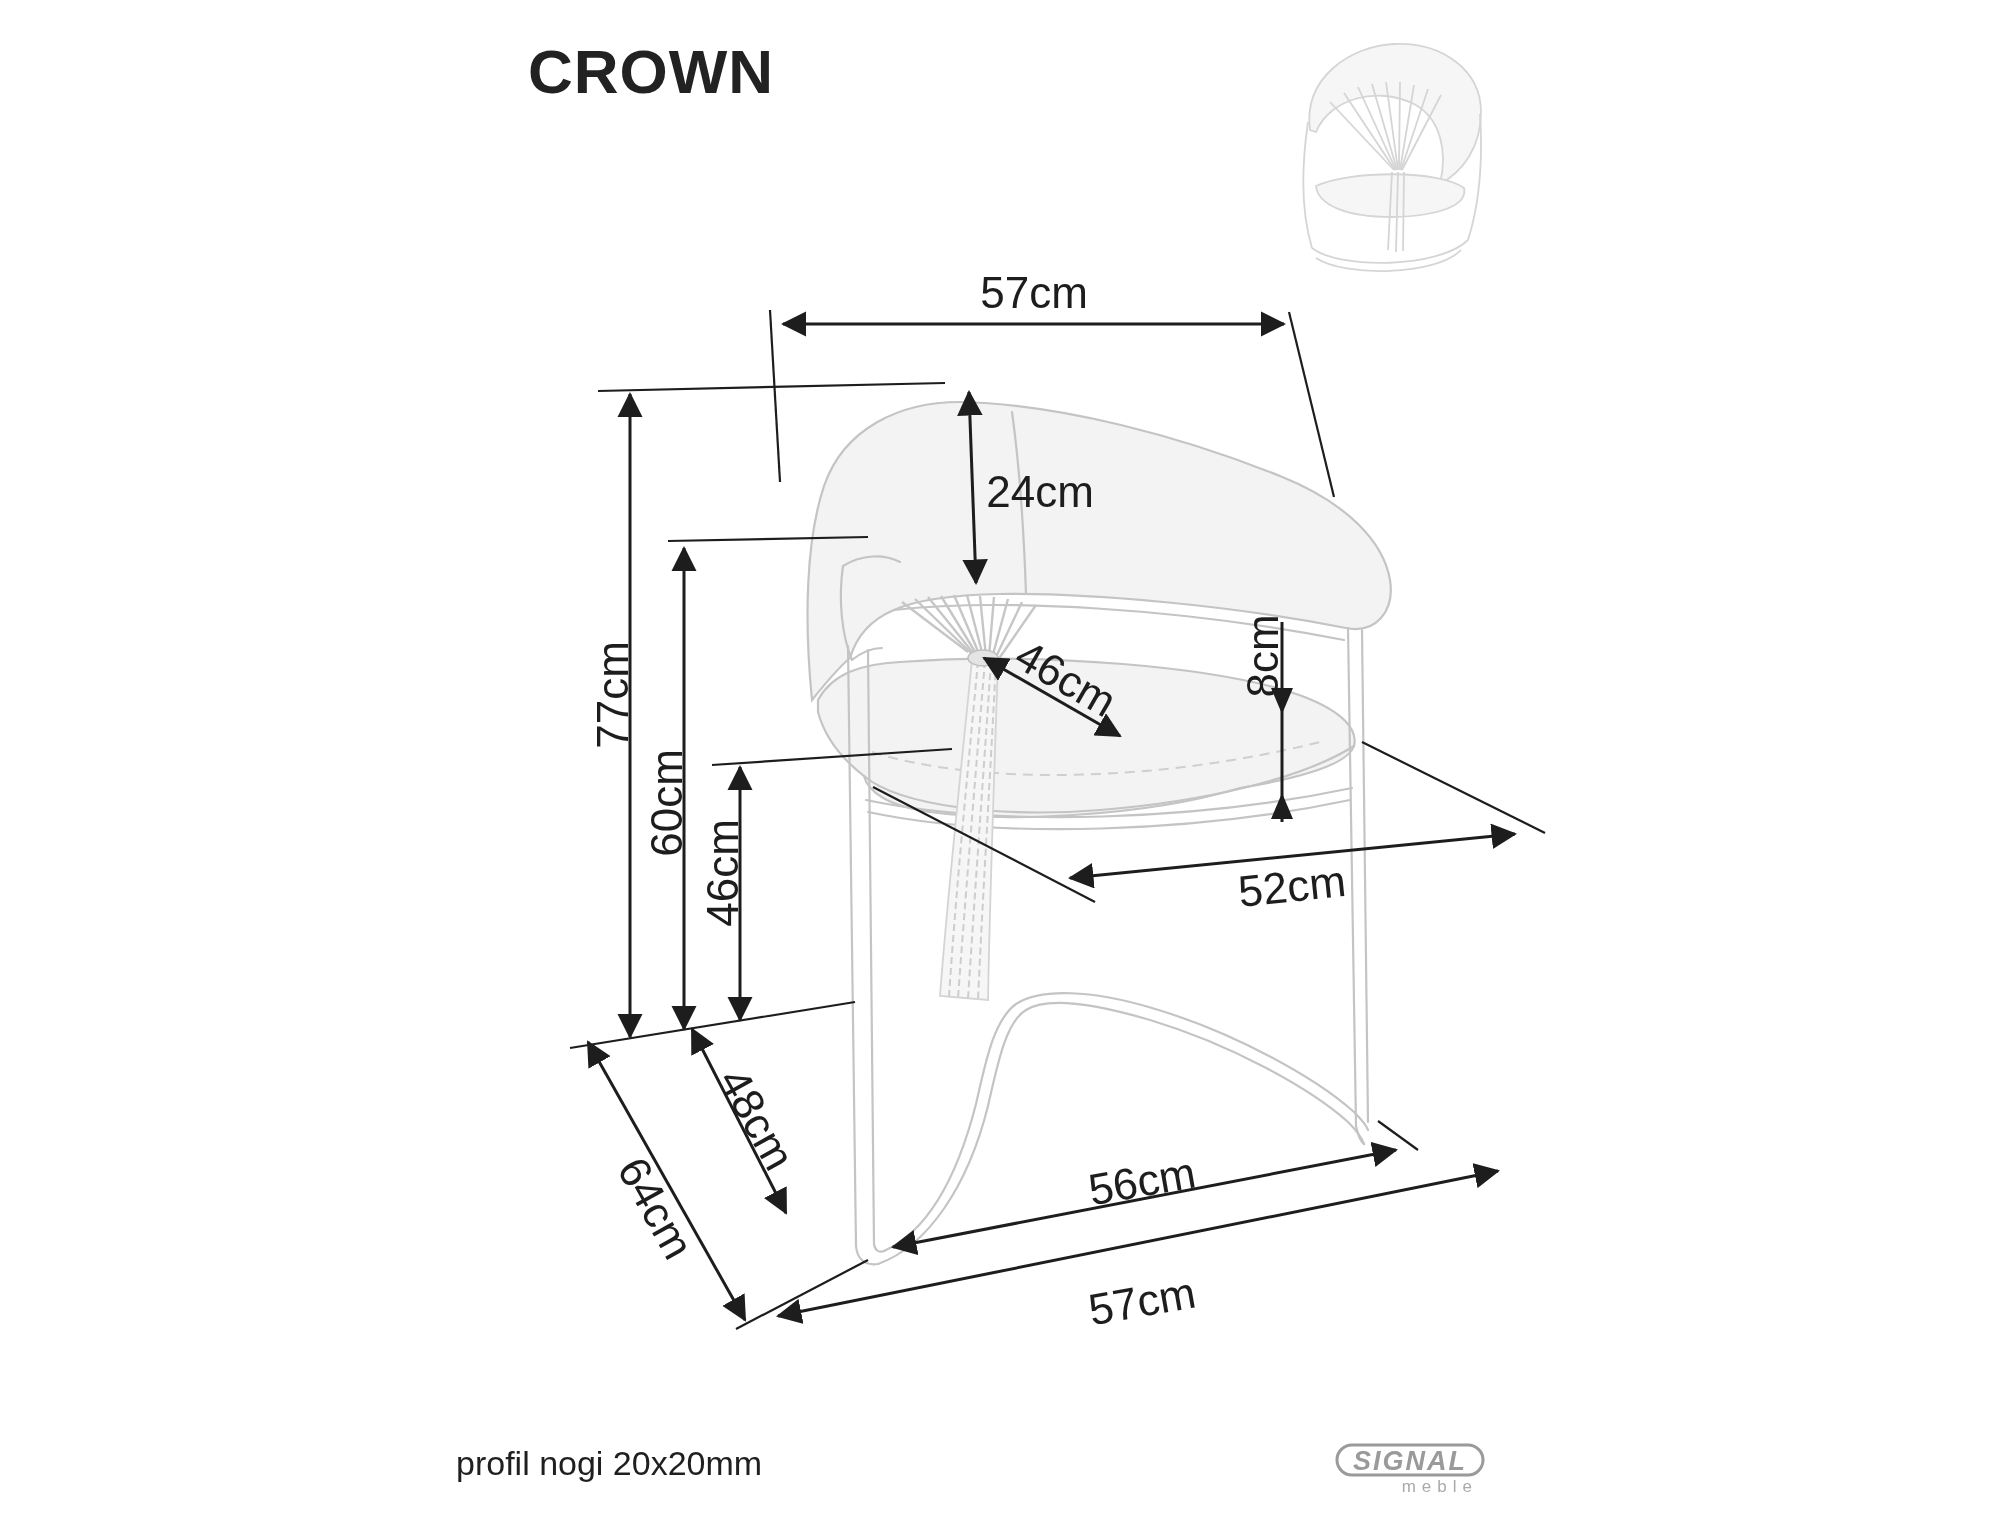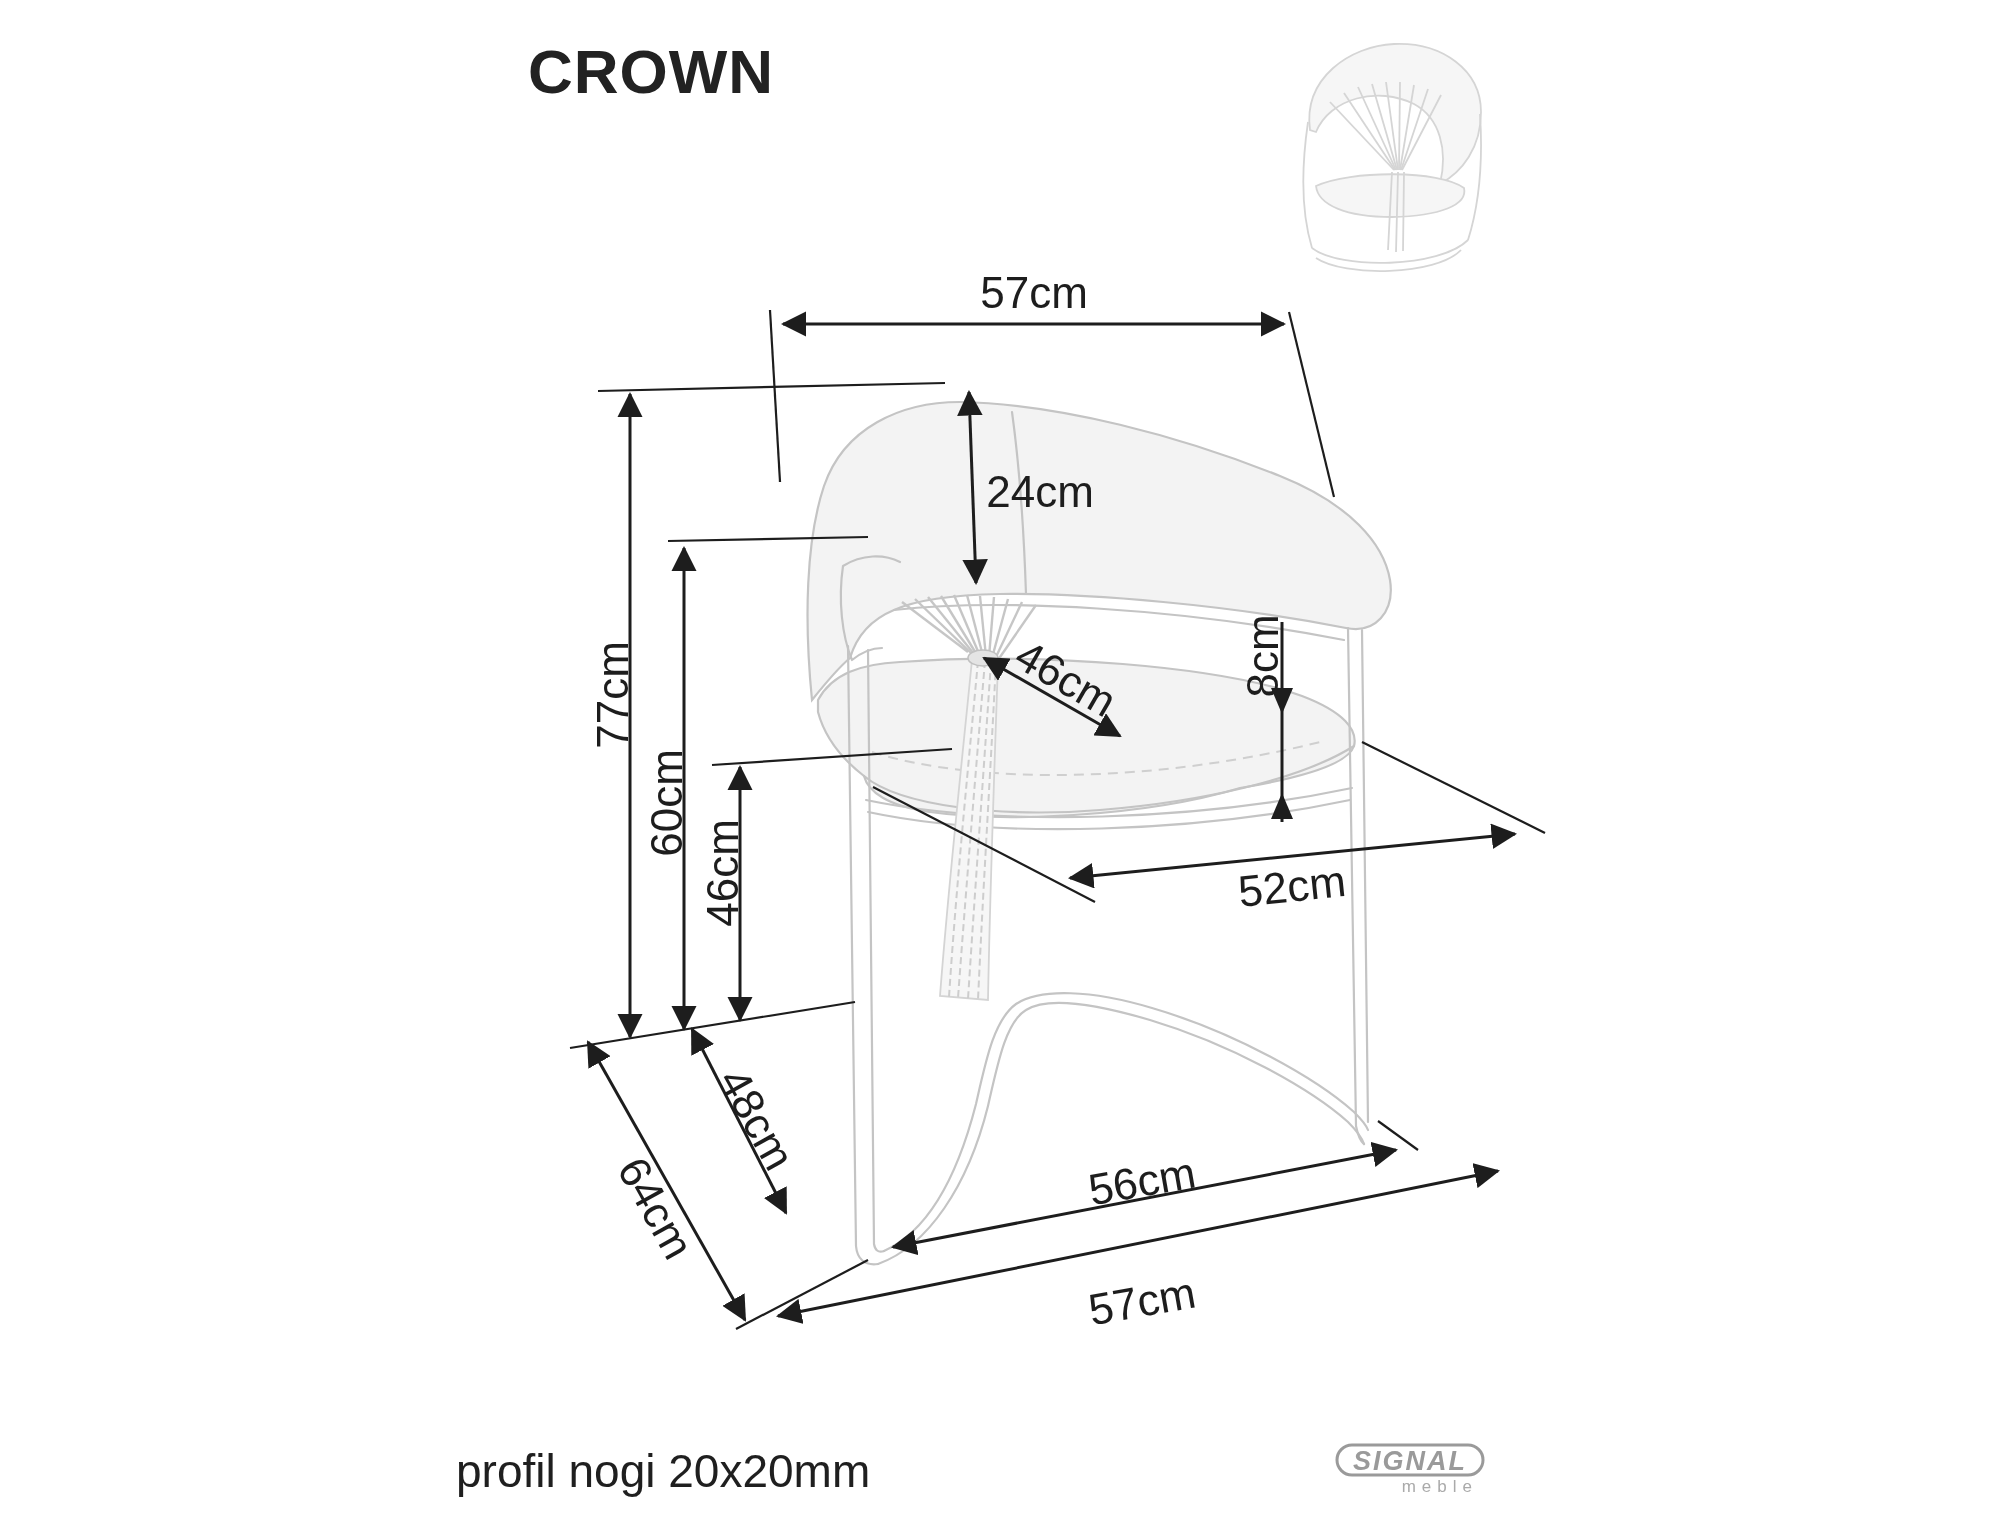--- a/index.html
+++ b/index.html
@@ -10,21 +10,21 @@
   }
   *{margin:0;padding:0;box-sizing:border-box;}
   body{background:#ffffff;font-family:"Liberation Sans",sans-serif;}
   .canvas{position:relative;width:2000px;height:1530px;background:#ffffff;overflow:hidden;}
   .page-title{
     position:absolute;left:528px;top:36px;
     font-size:62px;font-weight:600;letter-spacing:1px;color:#222222;
   }
   .footnote{
     position:absolute;left:456px;top:1444px;
-    font-size:46px;font-weight:400;color:#1f1f1f;
+    font-size:34px;font-weight:400;color:#1f1f1f;
   }
   svg{position:absolute;left:0;top:0;}
   .ext{stroke:var(--line);stroke-width:2.2;fill:none;}
   .dim{stroke:var(--line);stroke-width:3;fill:none;}
   .dim-text{
     font-family:"Liberation Sans",sans-serif;
     font-size:44px;fill:var(--line);
     text-anchor:middle;dominant-baseline:central;
   }
   .arrhead{fill:var(--line);stroke:none;}

